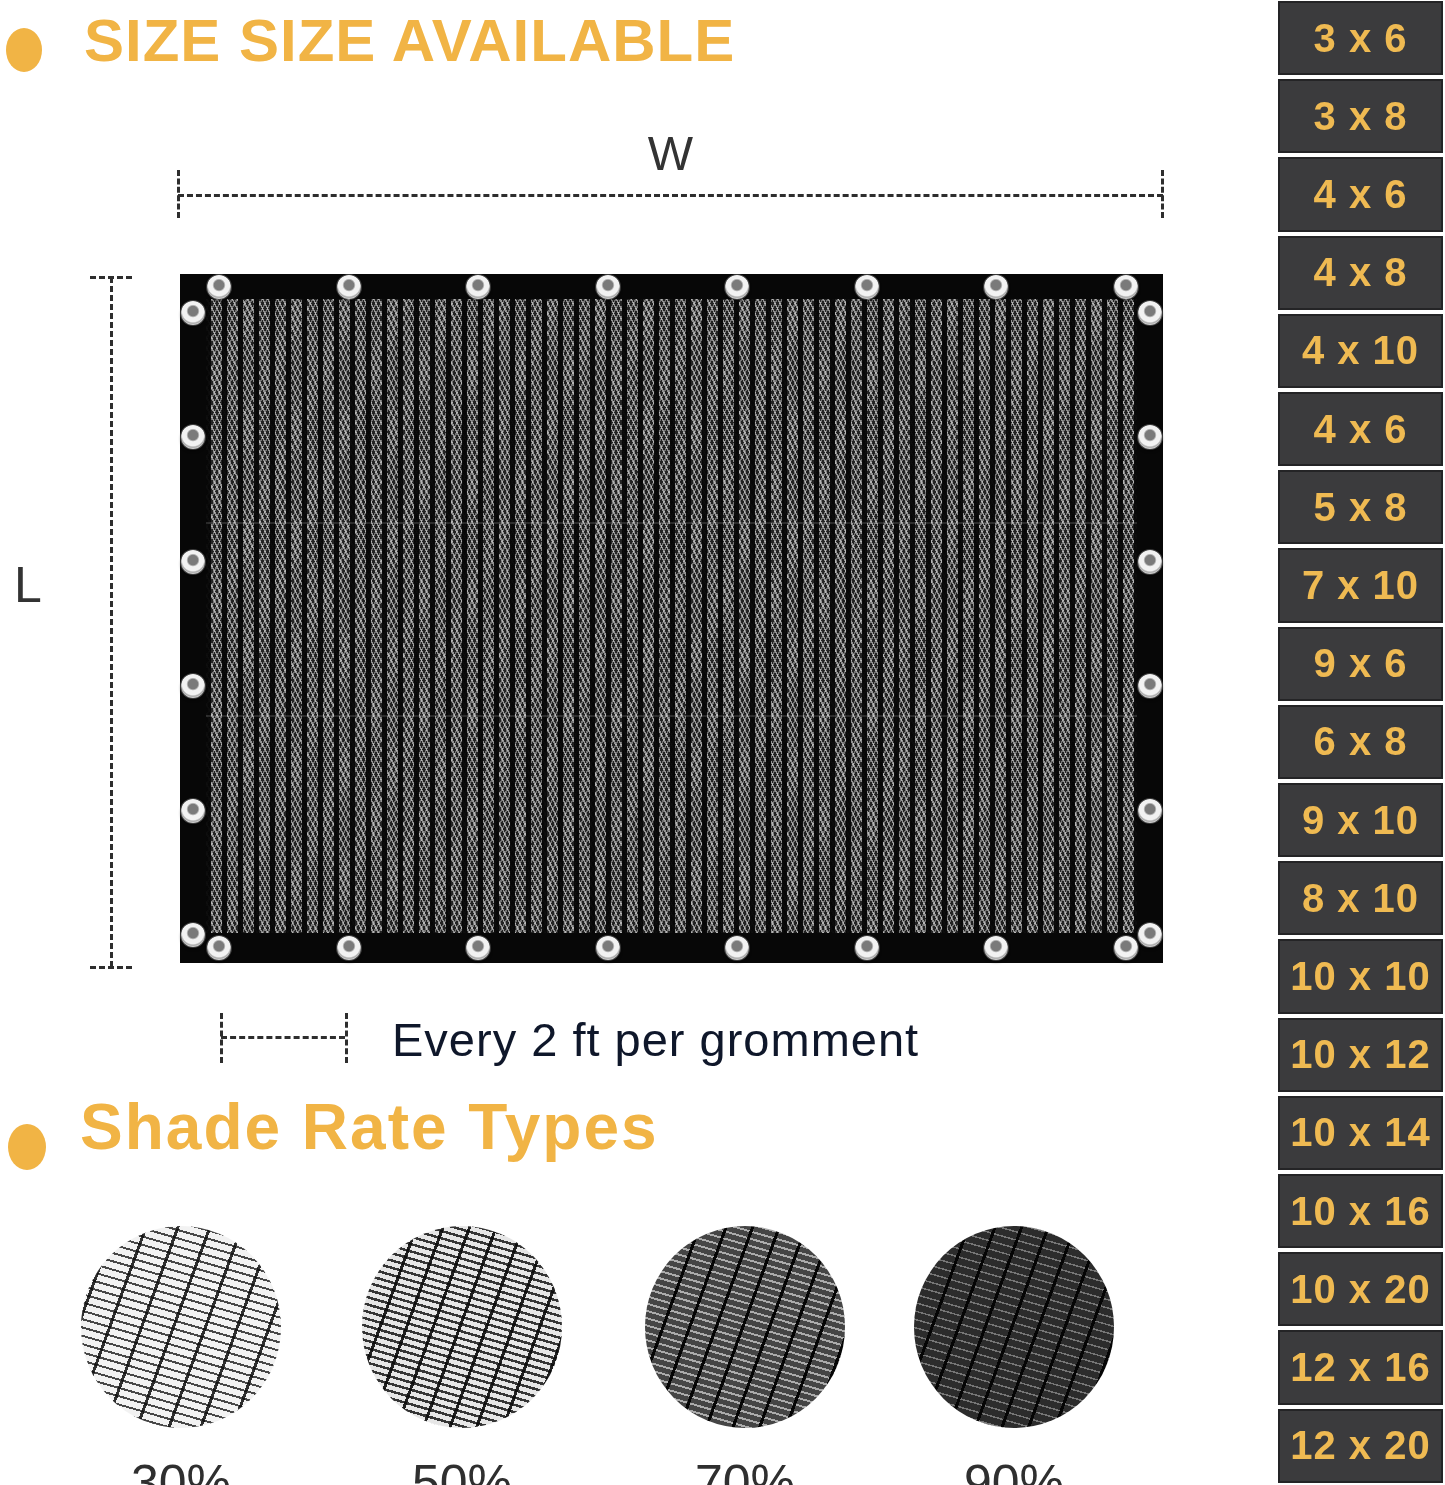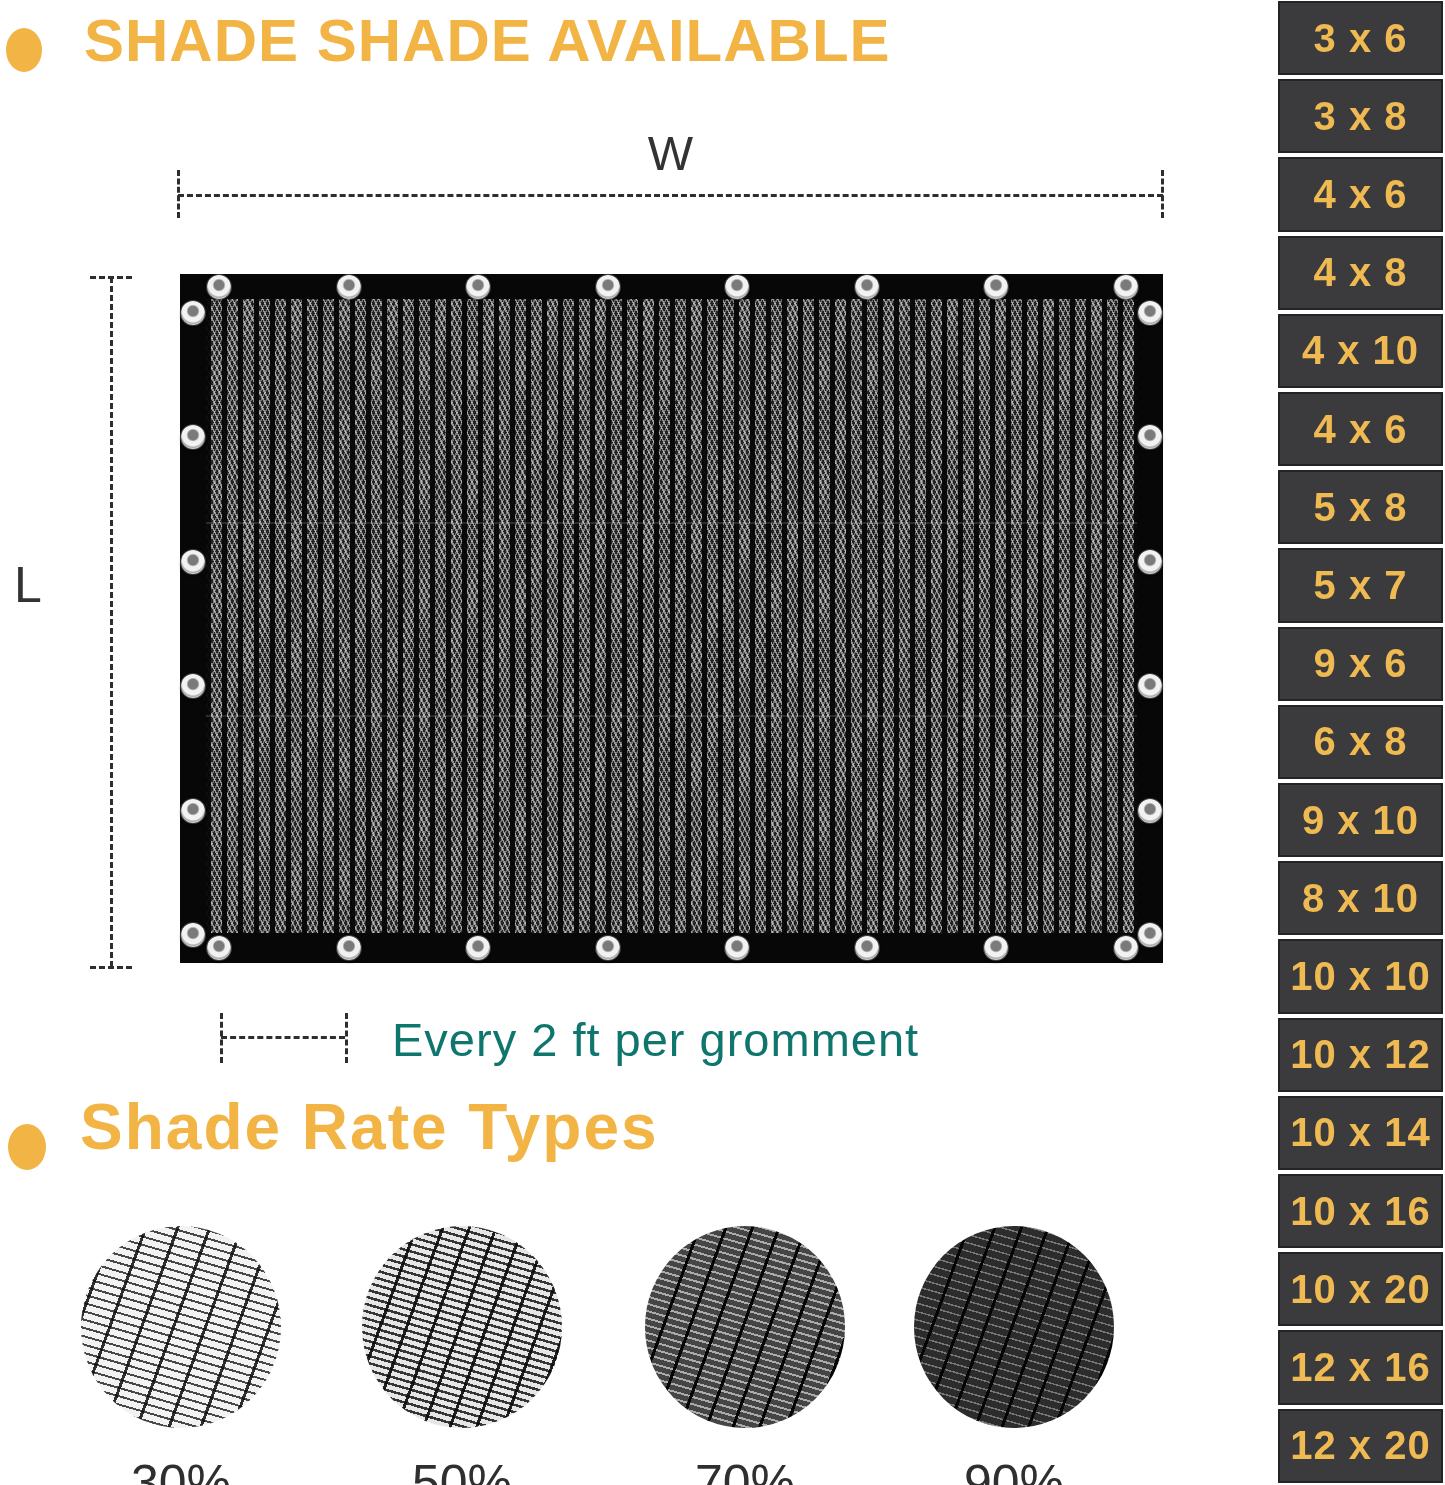--- a/index.html
+++ b/index.html
@@ -24,21 +24,21 @@
   .w-line{position:absolute;left:178px;top:194px;width:985px;height:0;border-top:3px dashed #2e2e2e;}
   .w-tick{position:absolute;top:170px;width:0;height:48px;border-left:3px dashed #2e2e2e;}
   .w-tick.t-left{left:177px;} .w-tick.t-right{left:1161px;}
   .l-label{position:absolute;left:14px;top:556px;font-size:50px;font-weight:500;color:#333;}
   .l-line{position:absolute;left:110px;top:277px;height:690px;width:0;border-left:3px dashed #2e2e2e;}
   .l-tick{position:absolute;left:90px;width:42px;height:0;border-top:3px dashed #2e2e2e;}
   .l-tick.t-top{top:276px;} .l-tick.t-bottom{top:966px;}
   .g-tick{position:absolute;top:1013px;width:0;height:50px;border-left:3px dashed #2e2e2e;}
   .g-tick.t-a{left:220px;} .g-tick.t-b{left:345px;}
   .g-line{position:absolute;left:221px;top:1036px;width:124px;height:0;border-top:3px dashed #2e2e2e;}
-  .g-note{position:absolute;left:392px;top:1012px;font-size:47px;color:#0f766e;letter-spacing:1px;white-space:nowrap;}
+  .g-note{position:absolute;left:392px;top:1012px;font-size:47px;color:#0f172a;letter-spacing:1px;white-space:nowrap;}
   
   .net{position:absolute;left:180px;top:274px;width:983px;height:689px;background:#070707;}
   .mesh{
     position:absolute;left:26px;top:25px;right:26px;bottom:30px;
     background-color:#232323;
     background-image:
       repeating-linear-gradient(90deg,rgba(5,5,5,.95) 0 5px,transparent 5px 16px),
       repeating-linear-gradient(63deg,rgba(238,238,238,.55) 0 1.5px,transparent 1.5px 4.5px),
       repeating-linear-gradient(-63deg,rgba(210,210,210,.45) 0 1.5px,transparent 1.5px 4.5px);
   }
@@ -87,21 +87,21 @@
     display:flex;align-items:center;justify-content:center;
   }
   .size-box span{font-size:40px;font-weight:600;color:#EFBA52;letter-spacing:1px;}
 </style>
 </head>
 <body>
 
 <div class="canvas">
 
   <span class="bullet b1"></span>
-  <h1 class="h-main">SHADE SHADE AVAILABLE</h1>
+  <h1 class="h-main">SIZE SIZE AVAILABLE</h1>
 
   <div class="w-label">W</div>
   <div class="w-line"></div>
   <div class="w-tick t-left"></div>
   <div class="w-tick t-right"></div>
 
   <div class="l-label">L</div>
   <div class="l-line"></div>
   <div class="l-tick t-top"></div>
   <div class="l-tick t-bottom"></div>
@@ -184,21 +184,21 @@
       <div class="size-box">
         <span>4 x 10</span>
       </div>
       <div class="size-box">
         <span>4 x 6</span>
       </div>
       <div class="size-box">
         <span>5 x 8</span>
       </div>
       <div class="size-box">
-        <span>5 x 7</span>
+        <span>7 x 10</span>
       </div>
       <div class="size-box">
         <span>9 x 6</span>
       </div>
       <div class="size-box">
         <span>6 x 8</span>
       </div>
       <div class="size-box">
         <span>9 x 10</span>
       </div>

